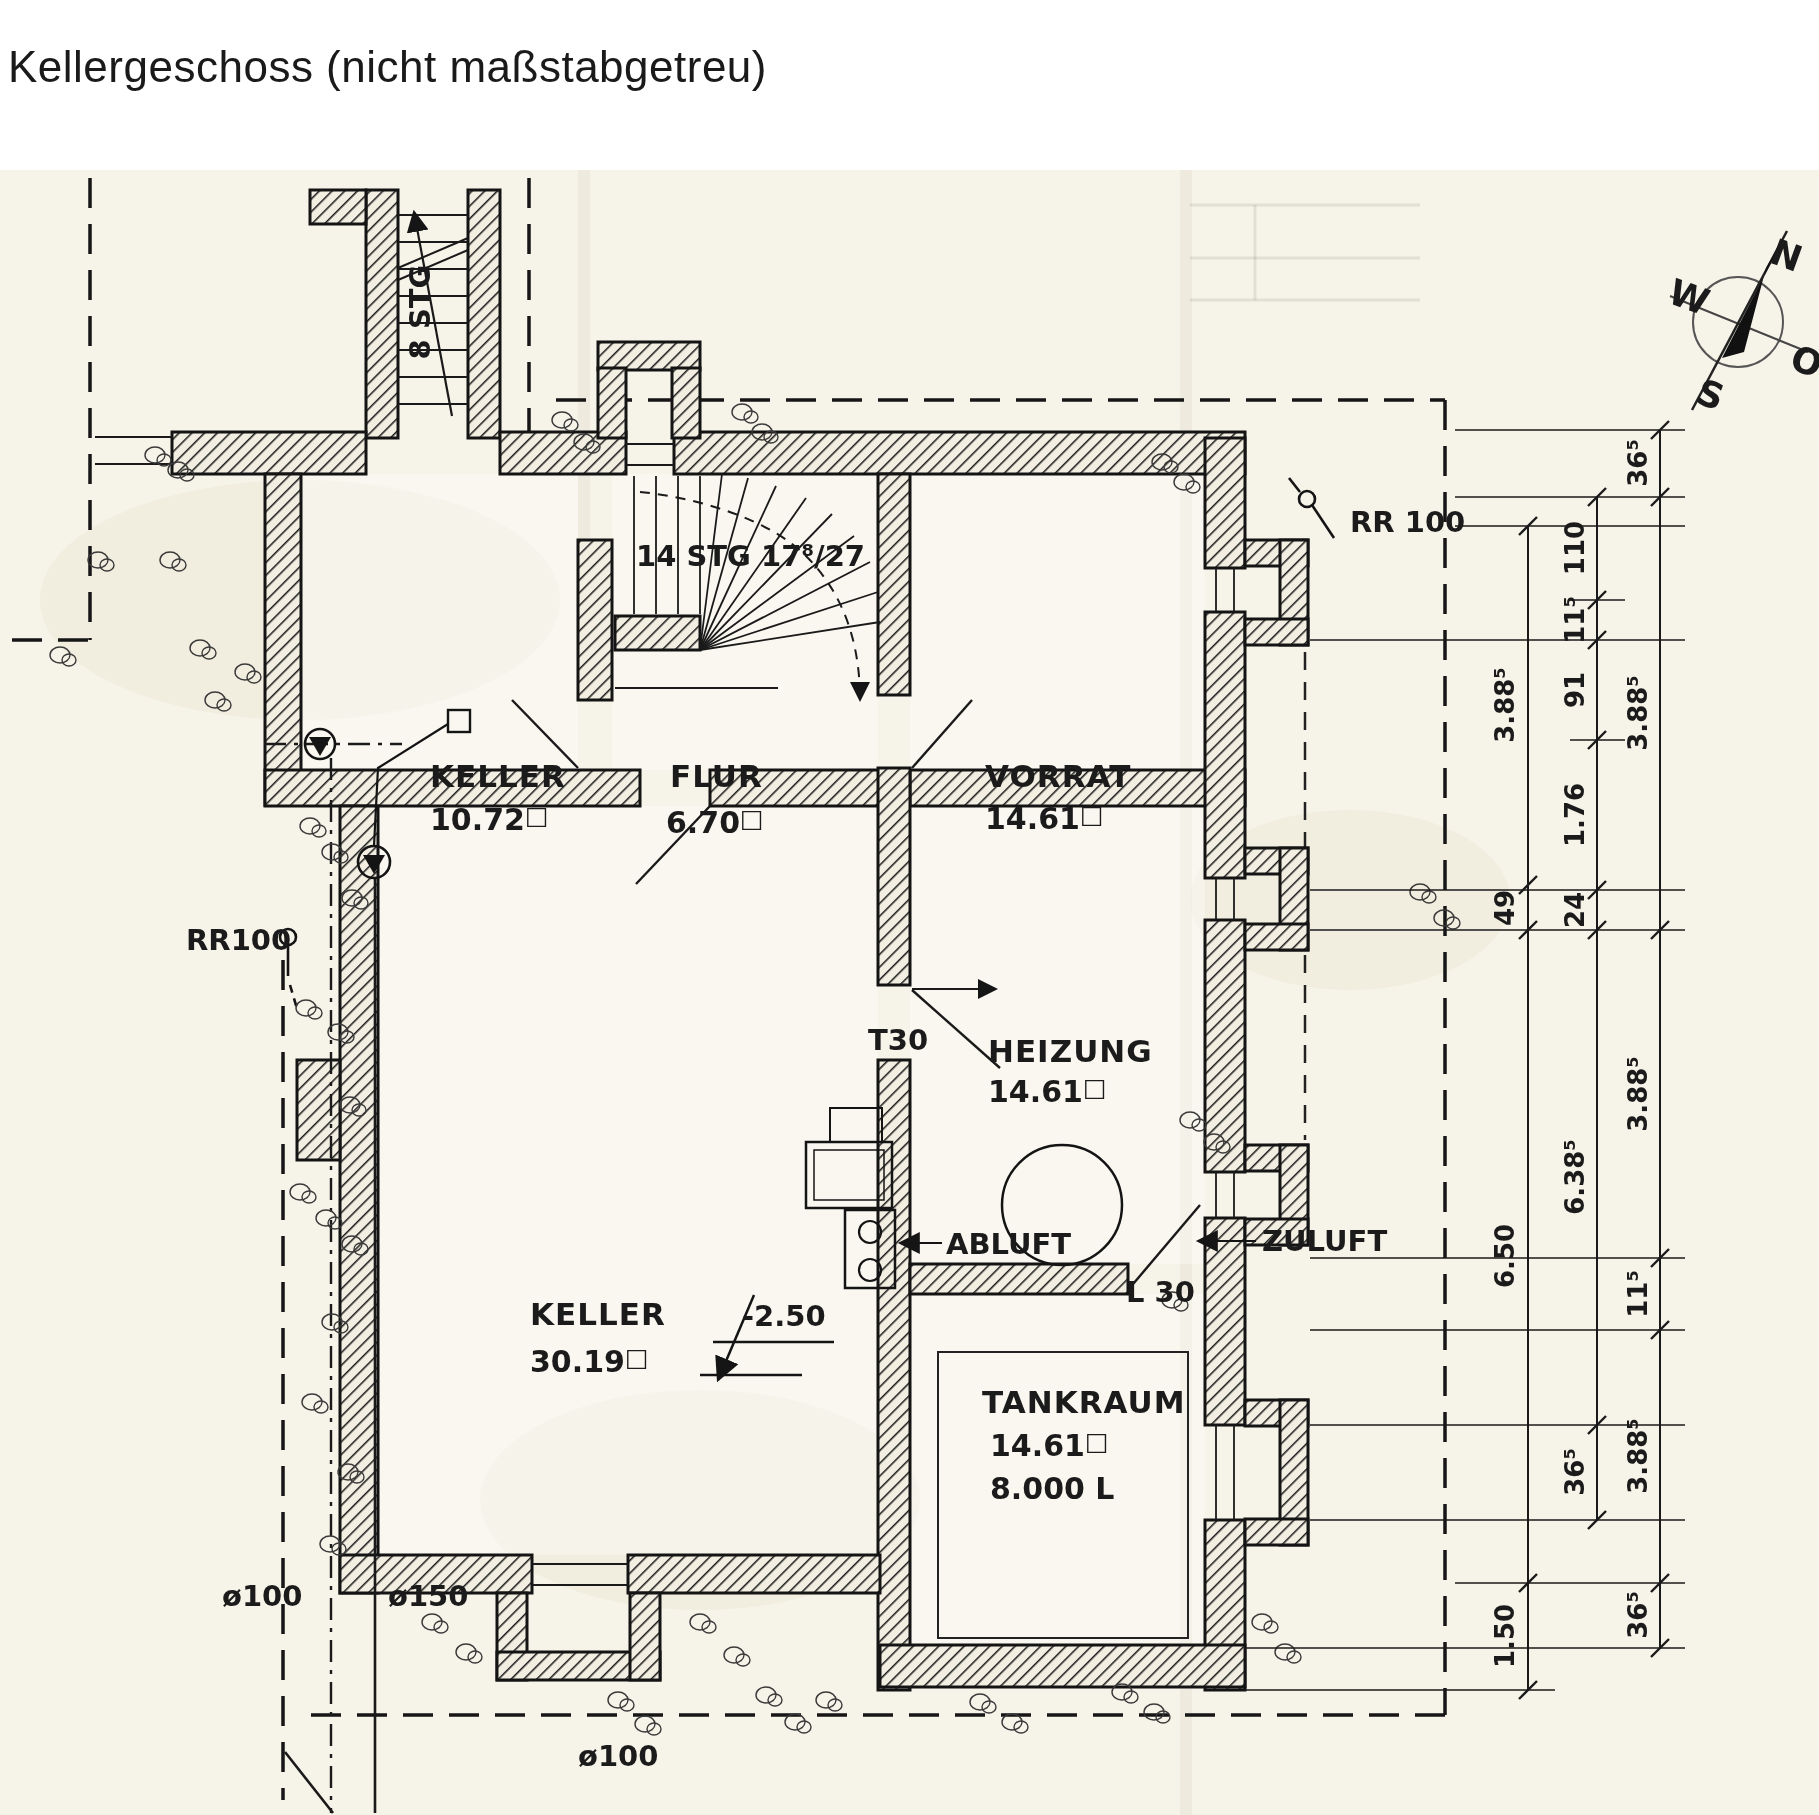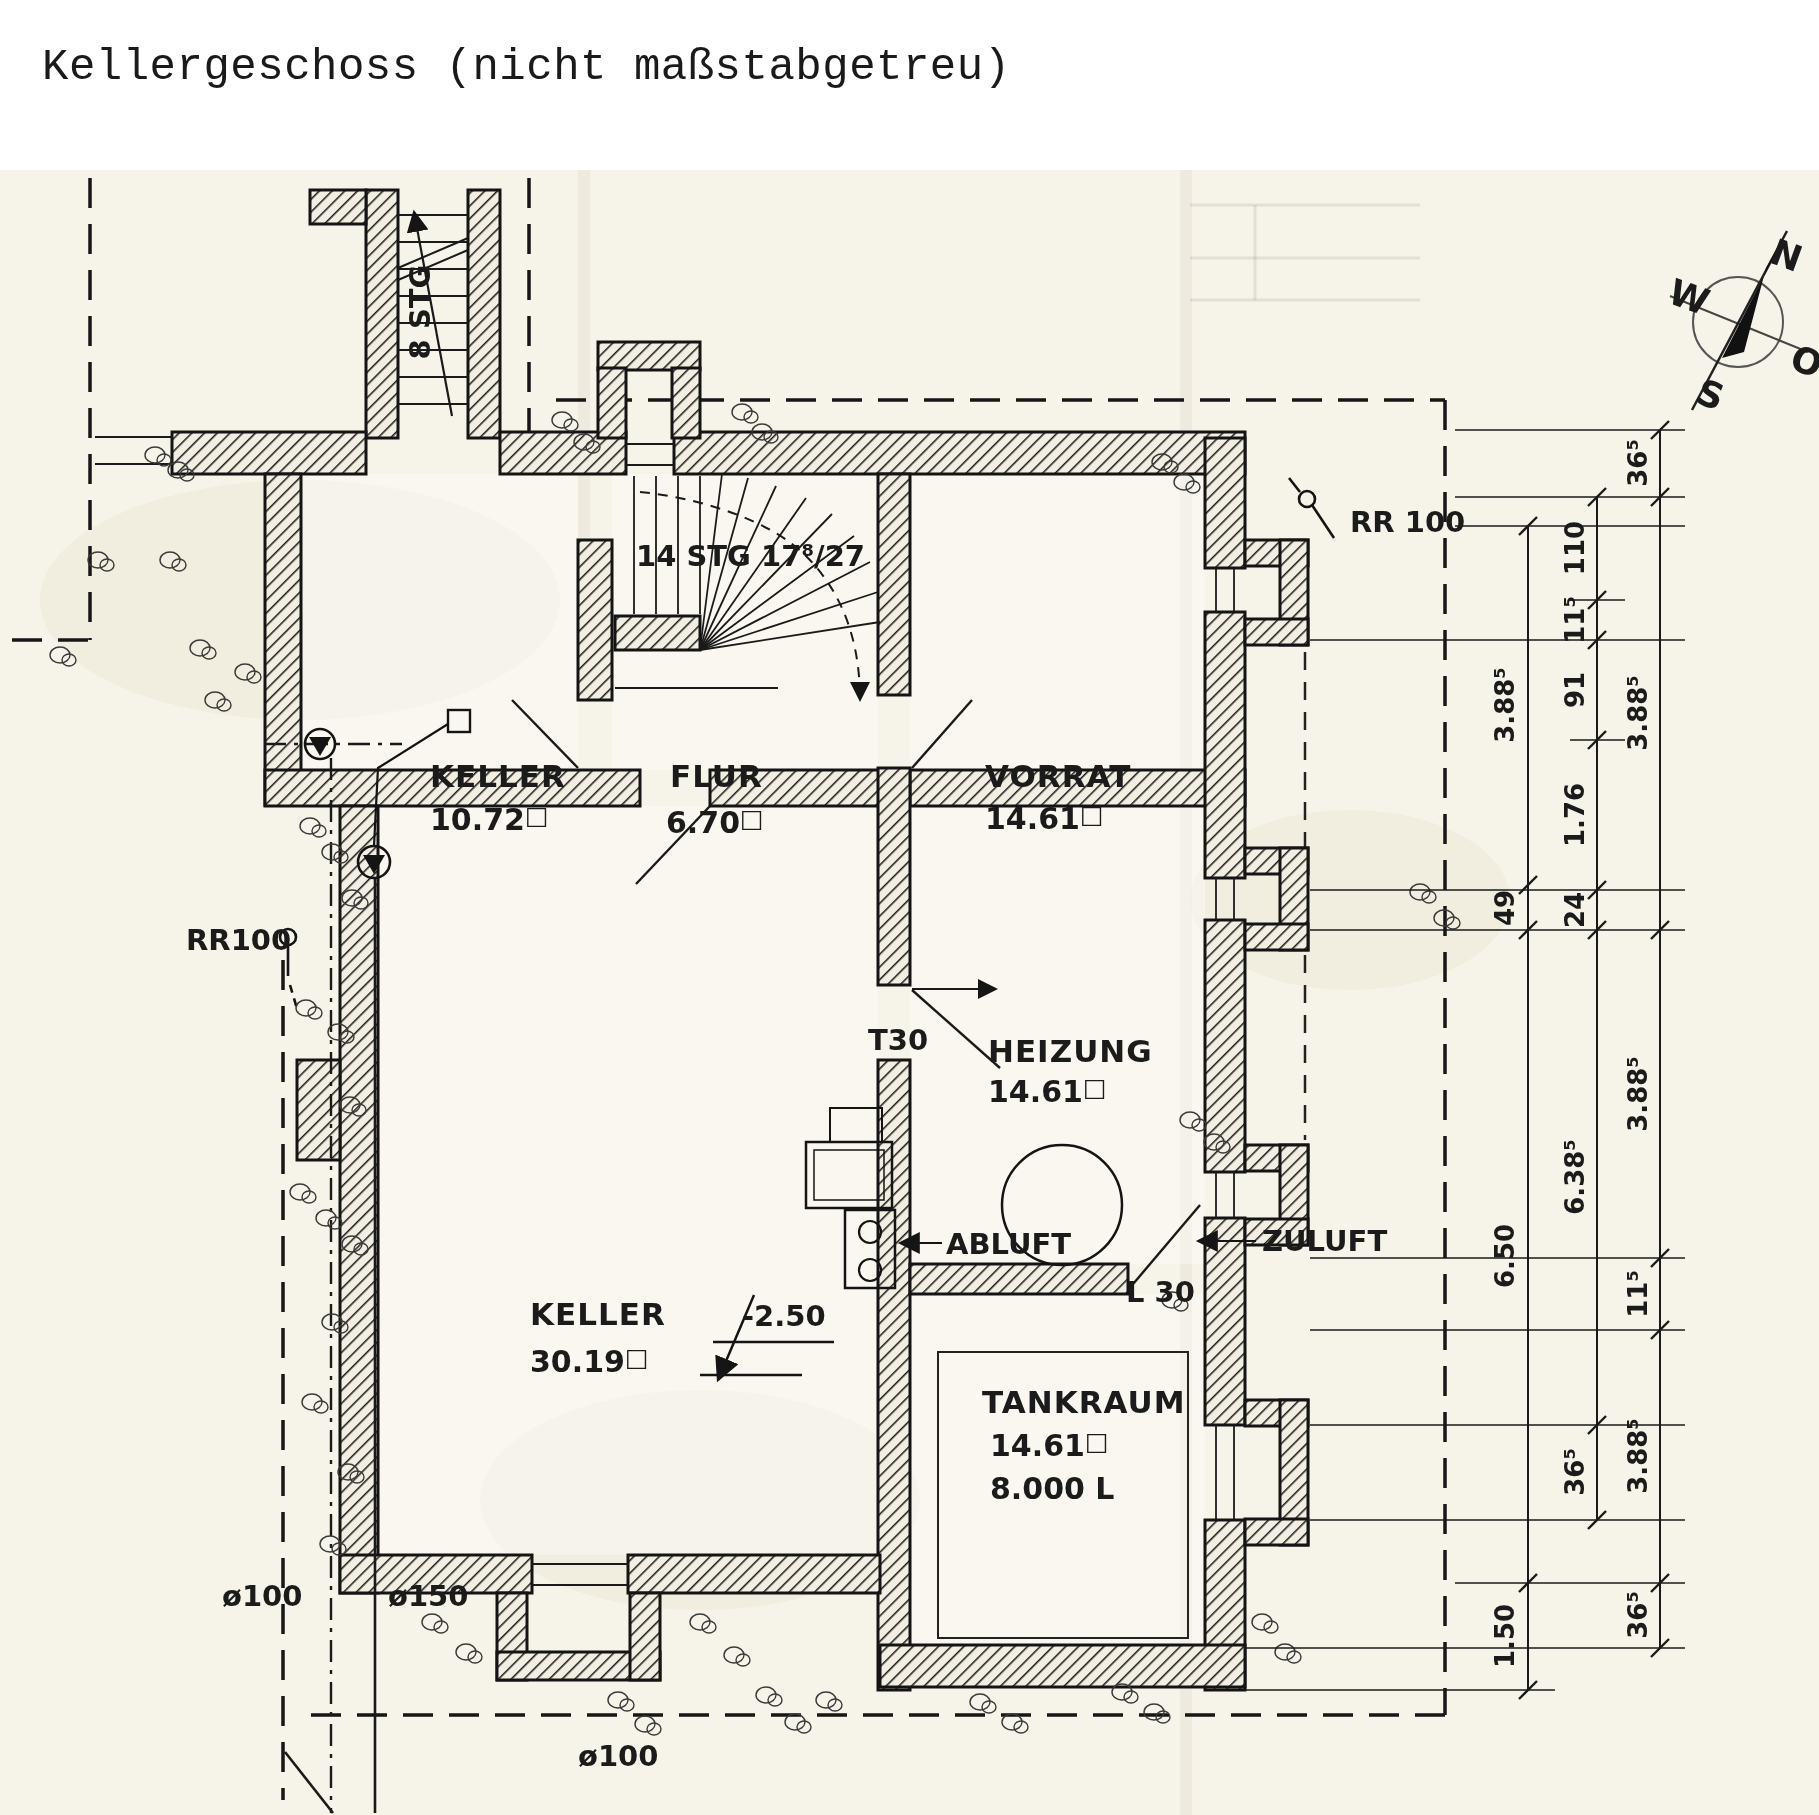--- a/index.html
+++ b/index.html
@@ -1,19 +1,19 @@
 <!DOCTYPE html>
 <html><head>
 <meta charset="utf-8">
 <style>
   html,body{margin:0;padding:0;background:#ffffff;}
   .canvas{position:relative;width:1819px;height:1815px;background:#ffffff;overflow:hidden;
           font-family:"DejaVu Sans",sans-serif;}
-  .title{position:absolute;left:8px;top:42px;font-family:Liberation Mono, monospace;
-         font-size:44px;color:#1a1a1a;letter-spacing:.5px;margin-left:34px;}
+  .title{position:absolute;left:8px;top:42px;font-family:Liberation Sans, sans-serif;
+         font-size:44px;color:#1a1a1a;letter-spacing:.5px;}
   svg{position:absolute;left:0;top:0;}
   text{fill:#1b1b1b;font-family:"DejaVu Sans",sans-serif;font-weight:bold;}
   .room-name{font-size:31px;letter-spacing:1px;}
   .room-area{font-size:30px;}
   .small-label{font-size:29px;}
   .dim-label{font-size:26px;}
   .compass-letter{font-size:36px;}
 </style>
 </head>
 <body>

